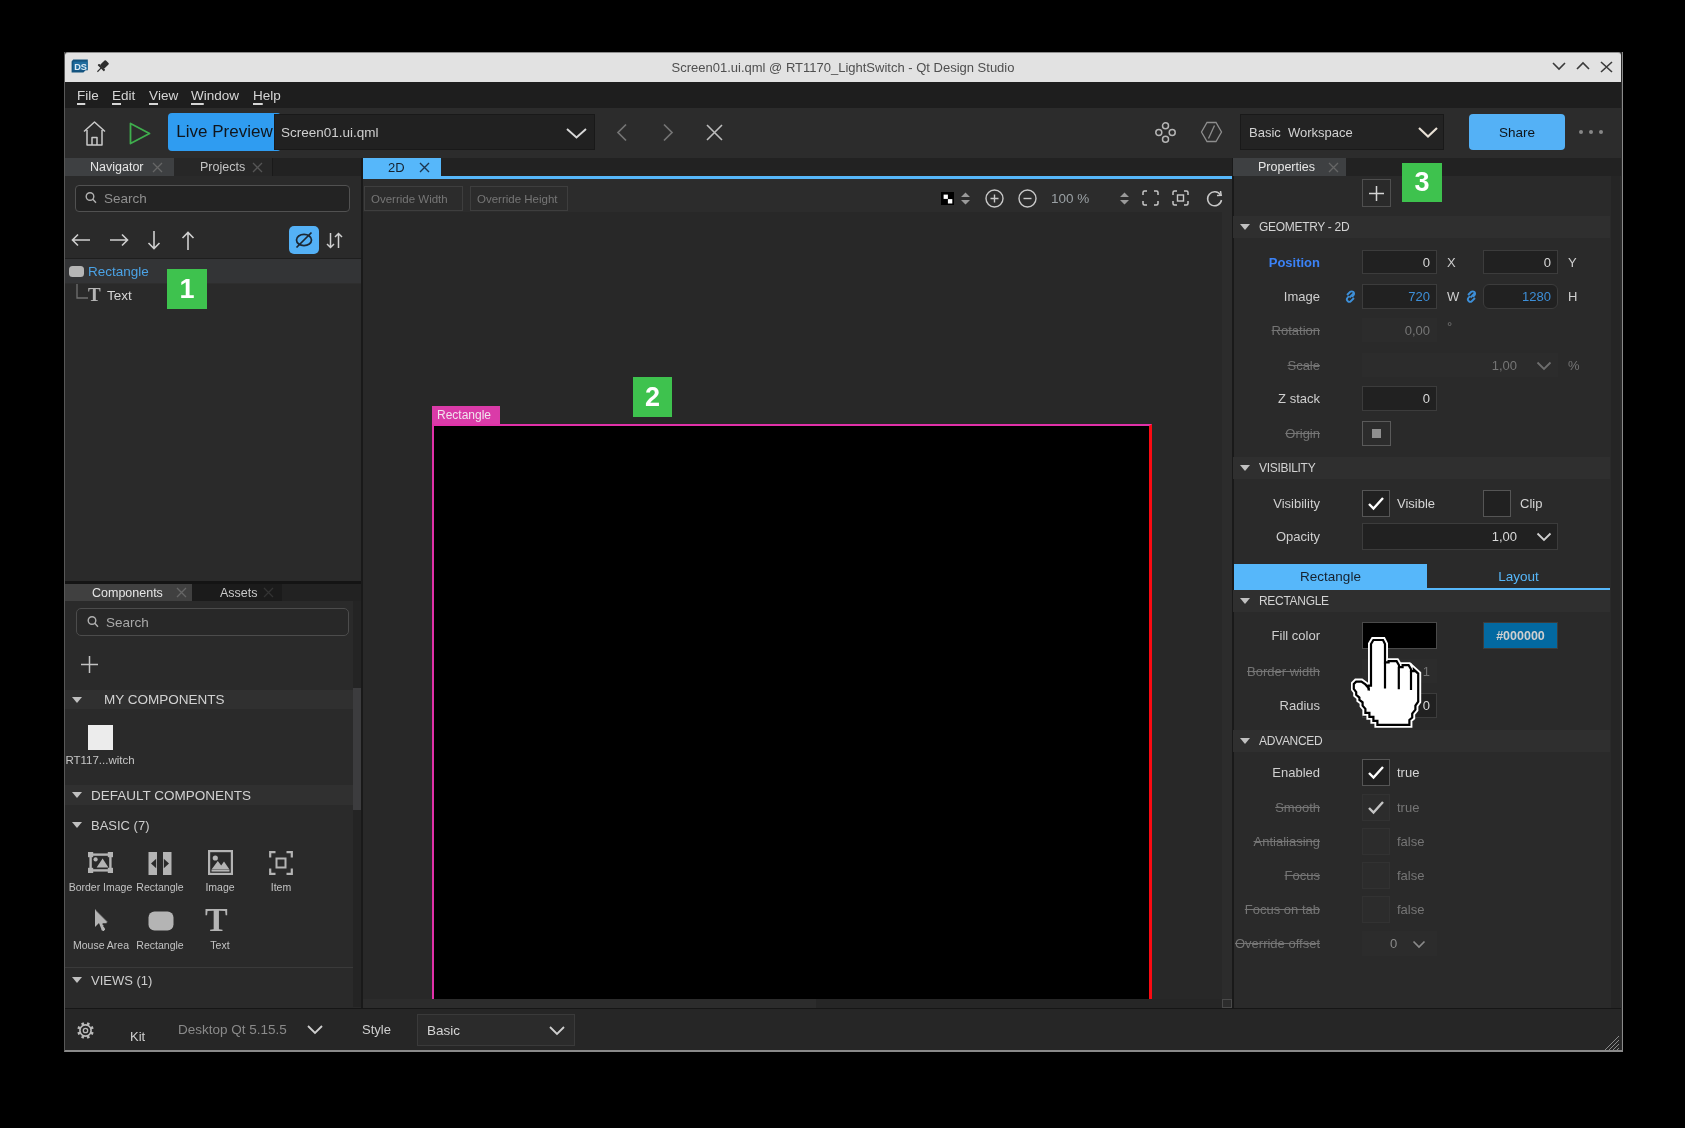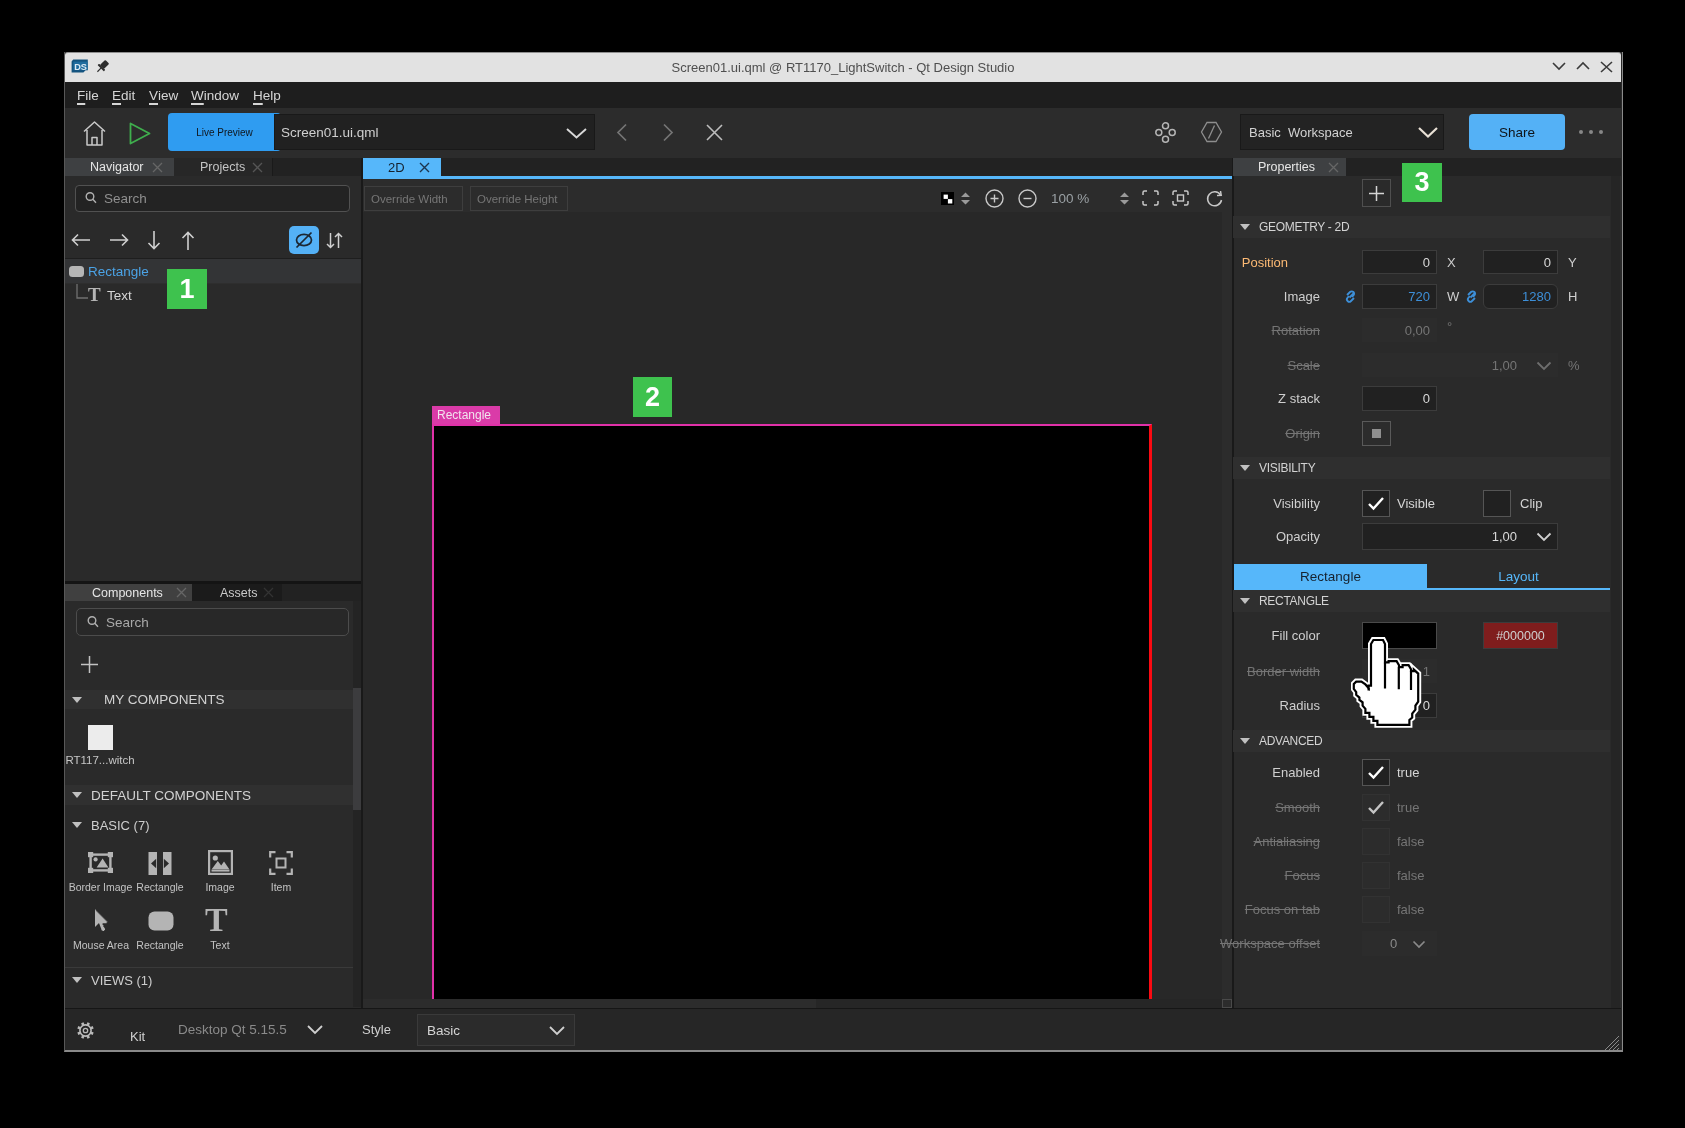--- a/index.html
+++ b/index.html
@@ -53,21 +53,21 @@
 <div class="fx" style="left:191px;top:82px;height:26px;color:#d6d6d6;font-size:13.5px;"><span style="text-decoration:underline;text-underline-offset:3px;text-decoration-thickness:1.8px;">W</span>indow</div>
 <div class="fx" style="left:253px;top:82px;height:26px;color:#d6d6d6;font-size:13.5px;"><span style="text-decoration:underline;text-underline-offset:3px;text-decoration-thickness:1.8px;">H</span>elp</div>
 
 <div class="a" style="left:65px;top:108px;width:1556px;height:50px;background:#2c2c2c;"></div>
 <svg class="a" style="left:83px;top:121px;" width="23" height="25" viewBox="0 0 23 25">
     <path d="M1 10.5 L11.5 1 L22 10.5 M4 9 L4 24 L19 24 L19 9 M9 23.5 L9 16.5 L14 16.5 L14 23.5" stroke="#c9c9c9" stroke-width="1.5" fill="none" stroke-linejoin="round"></path>
   </svg>
 <svg class="a" style="left:128px;top:121px;" width="24" height="25" viewBox="0 0 24 25">
     <path d="M2.5 2.5 L21.5 12.5 L2.5 22.5 Z" stroke="#3fae4d" stroke-width="1.8" fill="none" stroke-linejoin="round"></path>
   </svg>
-<div class="fx ct" style="left:168px;top:113px;width:113px;height:38px;background:#2f9cf1;border-radius:4px;color:#10151c;font-size:10px;">Live Preview</div>
+<div class="fx ct" style="left:168px;top:113px;width:113px;height:38px;background:#2f9cf1;border-radius:4px;color:#10151c;font-size:17px;">Live Preview</div>
 <div class="a" style="left:274px;top:114px;width:321px;height:36px;background:#212121;border:1px solid #191919;box-sizing:border-box;"></div>
 <div class="fx" style="left:281px;top:114px;height:36px;color:#cfcfcf;font-size:13.5px;">Screen01.ui.qml</div>
 <svg class="a" style="left:565px;top:127px;" width="23" height="13" viewBox="0 0 23 13">
     <path d="M2 2 L11.5 10.5 L21 2" stroke="#d8d8d8" stroke-width="1.9" fill="none"></path>
   </svg>
 <svg class="a" style="left:614px;top:122px;" width="16" height="21" viewBox="0 0 16 21">
     <path d="M12 2.5 L4 10.5 L12 18.5" stroke="#757575" stroke-width="1.7" fill="none"></path>
   </svg>
 <svg class="a" style="left:660px;top:122px;" width="16" height="21" viewBox="0 0 16 21">
     <path d="M4 2.5 L12 10.5 L4 18.5" stroke="#757575" stroke-width="1.7" fill="none"></path>
@@ -323,21 +323,21 @@
   </svg>
 <div class="a" style="left:1362px;top:179px;width:29px;height:28px;border:1px solid #4f4f4f;box-sizing:border-box;"></div>
 <svg class="a" style="left:1368px;top:185px;" width="17" height="17" viewBox="0 0 17 17">
     <path d="M8.5 1 L8.5 16 M1 8.5 L16 8.5" stroke="#d5d5d5" stroke-width="1.5"></path>
   </svg>
 <div class="badge" style="left:1402px;top:163px;width:40px;height:39px;">3</div>
 
 <div class="a" style="left:1611px;top:176px;width:9px;height:832px;background:#252525;"></div>
 
 <div class="band" style="top:216px;"><span class="tri"></span>GEOMETRY - 2D</div>
-<div class="fx rt" style="left:1208px;top:250px;width:80px;height:24px;color:#fdba74;font-size:13px;">Position</div>
+<div class="fx rt" style="left:1240px;top:250px;width:80px;height:24px;color:#3b82f6;font-size:13px;font-weight:bold;">Position</div>
 <div class="inp" style="left:1362px;top:250px;width:75px;height:24px;">0</div>
 <div class="fx" style="left:1447px;top:250px;height:24px;color:#cfcfcf;font-size:13px;">X</div>
 <div class="inp" style="left:1483px;top:250px;width:75px;height:24px;">0</div>
 <div class="fx" style="left:1568px;top:250px;height:24px;color:#cfcfcf;font-size:13px;">Y</div>
 <div class="fx rt" style="left:1240px;top:284px;width:80px;height:25px;color:#cfcfcf;font-size:13px;">Image</div>
 <svg class="a" style="left:1343px;top:289px;" width="15" height="15" viewBox="0 0 15 15">
     <g stroke="#3d8fd8" stroke-width="1.8" fill="none">
       <path d="M6.5 8.5 L10.5 4.5 M4 6 L7 3 A2.4 2.4 0 0 1 10.4 6.4 L9 7.8 M11 9 L8 12 A2.4 2.4 0 0 1 4.6 8.6 L6 7.2"></path>
     </g>
   </svg>
@@ -381,21 +381,21 @@
   </svg>
 
 <div class="a" style="left:1234px;top:564px;width:193px;height:24px;background:#56b7fa;"></div>
 <div class="fx ct" style="left:1234px;top:564px;width:193px;height:24px;color:#16222e;font-size:13.5px;">Rectangle</div>
 <div class="fx ct" style="left:1427px;top:564px;width:183px;height:24px;color:#56b7fa;font-size:13.5px;">Layout</div>
 <div class="a" style="left:1234px;top:588px;width:376px;height:2px;background:#56b7fa;"></div>
 
 <div class="band" style="top:590px;"><span class="tri"></span>RECTANGLE</div>
 <div class="fx rt" style="left:1240px;top:622px;width:80px;height:27px;color:#cfcfcf;font-size:13px;">Fill color</div>
 <div class="a" style="left:1362px;top:622px;width:75px;height:27px;background:#000;border:1px solid #4a4a4a;box-sizing:border-box;"></div>
-<div class="fx ct" style="left:1483px;top:622px;width:75px;height:27px;background:#7f1d1d;border:1px solid #3c3c3c;box-sizing:border-box;color:#cfcfcf;font-size:12.5px;">#000000</div>
+<div class="fx ct" style="left:1483px;top:622px;width:75px;height:27px;background:#0369a1;border:1px solid #3c3c3c;box-sizing:border-box;color:#cfcfcf;font-size:12.5px;font-weight:bold;">#000000</div>
 <div class="fx rt strike dim" style="left:1225px;top:659px;width:95px;height:24px;font-size:13px;">Border width</div>
 <div class="inp dinp" style="left:1362px;top:659px;width:75px;height:24px;">1</div>
 <div class="fx rt" style="left:1240px;top:693px;width:80px;height:25px;color:#cfcfcf;font-size:13px;">Radius</div>
 <div class="inp" style="left:1362px;top:693px;width:75px;height:25px;">0</div>
 
 <div class="band" style="top:730px;"><span class="tri"></span>ADVANCED</div>
 <div class="fx rt" style="left:1240px;top:759px;width:80px;height:27px;color:#cfcfcf;font-size:13px;">Enabled</div>
 <div class="chk" style="left:1362px;top:759px;"></div>
 <svg class="a" style="left:1367px;top:765px;" width="18" height="15" viewBox="0 0 18 15">
     <path d="M2 8 L6.5 12.5 L16 2" stroke="#fff" stroke-width="2.4" fill="none"></path>
@@ -409,21 +409,21 @@
 <div class="fx dim" style="left:1397px;top:794px;height:27px;font-size:13px;">true</div>
 <div class="fx rt strike dim" style="left:1220px;top:828px;width:100px;height:27px;font-size:13px;">Antialiasing</div>
 <div class="chk chkd" style="left:1362px;top:828px;"></div>
 <div class="fx dim" style="left:1397px;top:828px;height:27px;font-size:13px;">false</div>
 <div class="fx rt strike dim" style="left:1240px;top:862px;width:80px;height:27px;font-size:13px;">Focus</div>
 <div class="chk chkd" style="left:1362px;top:862px;"></div>
 <div class="fx dim" style="left:1397px;top:862px;height:27px;font-size:13px;">false</div>
 <div class="fx rt strike dim" style="left:1210px;top:896px;width:110px;height:27px;font-size:13px;">Focus on tab</div>
 <div class="chk chkd" style="left:1362px;top:896px;"></div>
 <div class="fx dim" style="left:1397px;top:896px;height:27px;font-size:13px;">false</div>
-<div class="fx rt strike dim" style="left:1200px;top:931px;width:120px;height:25px;font-size:13px;">Workspace offset</div>
+<div class="fx rt strike dim" style="left:1200px;top:931px;width:120px;height:25px;font-size:13px;">Override offset</div>
 <div class="a" style="left:1362px;top:931px;width:75px;height:25px;background:#2c2c2c;"></div>
 <div class="fx" style="left:1390px;top:931px;height:25px;color:#8a8a8a;font-size:13px;">0</div>
 <svg class="a" style="left:1412px;top:940px;" width="14" height="9" viewBox="0 0 14 9">
     <path d="M1.5 1.5 L7 7 L12.5 1.5" stroke="#8a8a8a" stroke-width="1.7" fill="none"></path>
   </svg>
 
 <svg class="a" style="left:1351px;top:636px;" width="72" height="94" viewBox="0 0 18 23.5">
 <defs>
       <path id="handp" d="M5,2 L5.6,1 L8,1 L8.5,2 L8.5,6.6 L9.4,6.6 L9.4,6.3 L11.4,6.3 L12,7.3 L12,7.8 L12.9,7.8 L12.9,7.3 L14.4,7.3 L15,8.3 L15,8.8 L15.7,8.8 L15.7,8.4 L16.8,9.4 L16.8,16.4 L16.1,17.4 L16.1,18.4 L15.3,19.4 L15.3,20.4 L14.6,21 L14.6,22.2 L6.6,22.2 L6.6,21.2 L5.6,21.2 L5.6,20.2 L4.6,20.2 L4.6,19.2 L3.6,19.2 L3.6,18.2 L2.9,17.4 L2.9,16.6 L2.1,16 L2.1,15.4 L1.3,14.7 L1.3,14 L0.7,13.2 L0.7,12 L1.3,11.4 L2.6,11.4 L3.6,12.1 L4.4,13 L4.4,12.4 L5,12.4 Z"></path>
     </defs>

